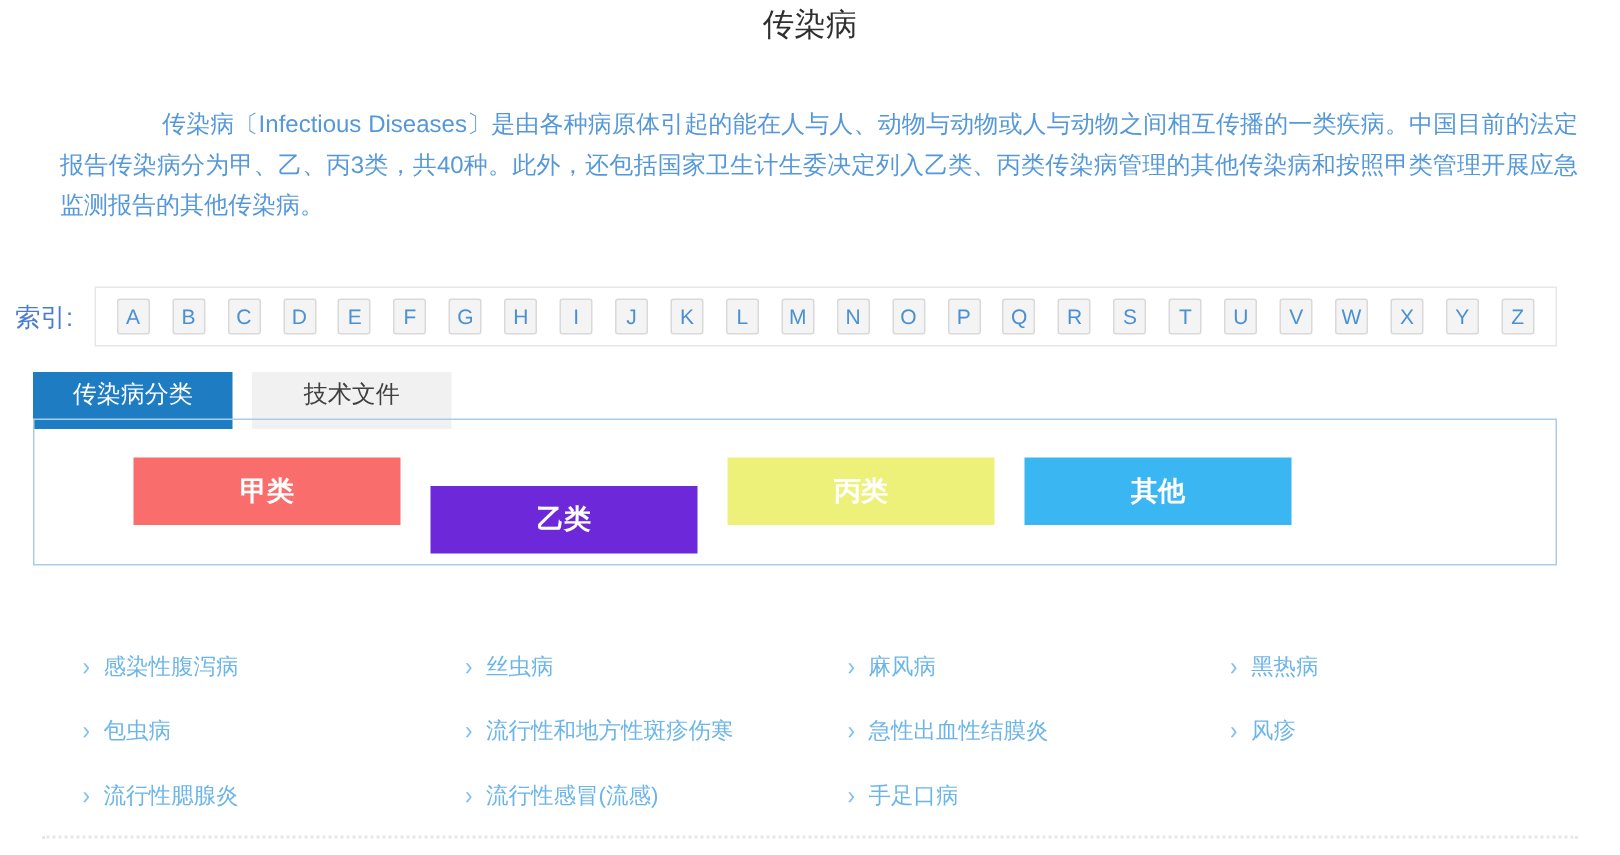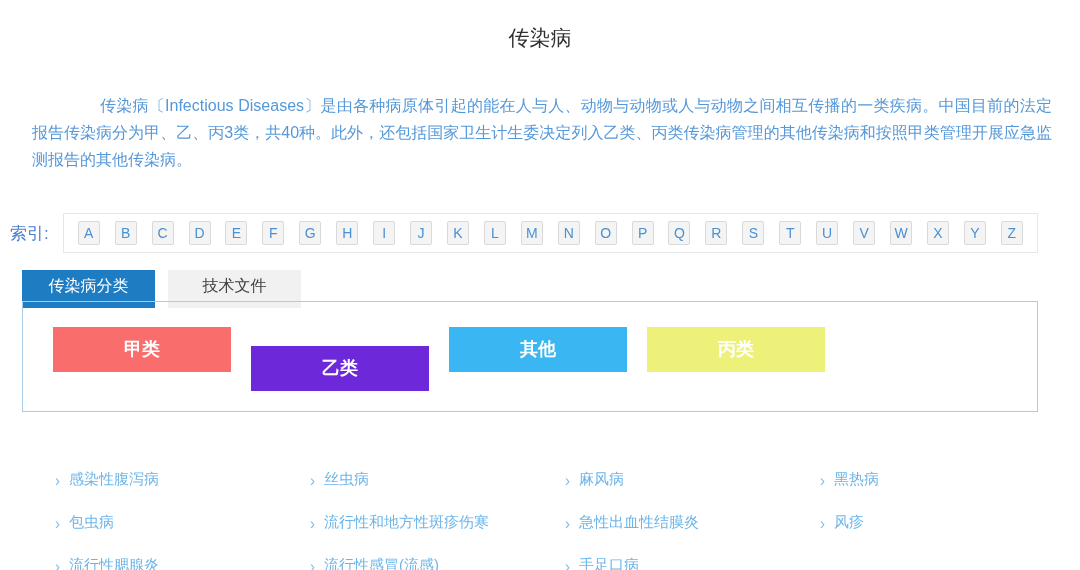--- a/index.html
+++ b/index.html
@@ -3,30 +3,30 @@
 <meta charset="utf-8">
 <style>
   * { margin: 0; padding: 0; box-sizing: border-box; }
   html, body { width: 1080px; height: 570px; background: #ffffff; overflow: hidden; }
   body { font-family: "Liberation Sans", "DejaVu Sans", sans-serif; }
 
   .page { width: 1080px; height: 570px; position: relative; }
 
   
   .page-title {
-    padding-top: 24px;
+    padding-top: 2px;
     text-align: center;
     font-size: 21px;
     font-weight: 400;
     color: #2f2f2f;
   }
 
   
   .intro {
-    margin: 40px 28px 0 32px;
+    margin: 40px 28px 0 40px;
     font-size: 16px;
     line-height: 27px;
     color: #5598d9;
     text-indent: 68px;
     text-align: justify;
   }
 
   
   .index-row {
     margin: 40px 42px 0 10px;
@@ -80,23 +80,24 @@
     cursor: pointer;
   }
   .tab.active {
     background: #1e7cc2;
     color: #ffffff;
   }
 
   
   .tab-panel {
     margin: 0 42px 0 22px;
-    height: 111px;
+    height: 98px;
     border: 1px solid #a9cde8;
     position: relative;
+    padding-left: 36px;
   }
   .category-row {
     display: flex;
     margin: 25px 0 0 30px;
   }
   .category-btn {
     width: 178px;
     height: 45px;
     line-height: 45px;
     text-align: center;
@@ -179,22 +180,22 @@
 
   <div class="tab-bar">
       <div class="tab active">传染病分类</div>
       <div class="tab">技术文件</div>
     </div>
 
   <div class="tab-panel">
     <div class="category-row">
         <div class="category-btn" style="background: rgb(250, 109, 109);">甲类</div>
         <div class="category-btn" style="background: #6d28d9; margin-top: 19px;">乙类</div>
+        <div class="category-btn" style="background: rgb(237, 241, 122);">丙类</div>
         <div class="category-btn" style="background: rgb(58, 182, 243);">其他</div>
-        <div class="category-btn" style="background: rgb(237, 241, 122);">丙类</div>
       </div>
   </div>
 
   <div class="disease-grid">
       <div class="disease-link">
         <span class="chevron">›</span>
         <span>感染性腹泻病</span>
       </div>
       <div class="disease-link">
         <span class="chevron">›</span>

